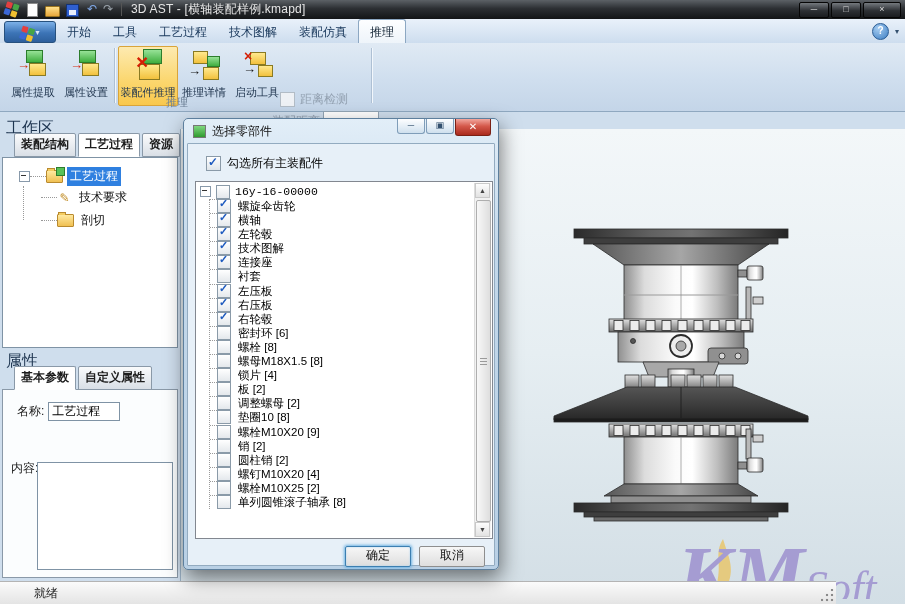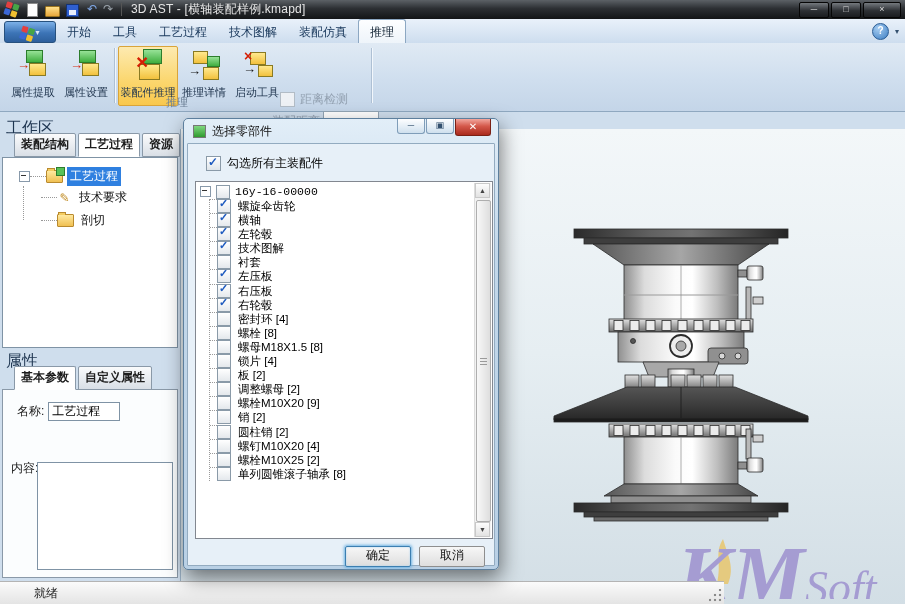--- a/index.html
+++ b/index.html
@@ -101,21 +101,21 @@
   .content-row{position:absolute;left:8px;top:70px;}
   .ta{position:absolute;left:34px;top:72px;width:130px;height:102px;border:1px solid #7f93a5;background:#fff;resize:none;}
   .btn{height:19px;background:linear-gradient(#f7f7f7,#dedede);border:1px solid #8e8e8e;border-radius:2px;
     font-size:12px;color:#111;text-align:center;line-height:17px;font-family:"Liberation Sans",sans-serif;}
   .btn.focus{border-color:#3c7fb1;box-shadow:0 0 3px 1px #6db2e2, inset 0 0 2px #a8d2ee;}
   #prop-btns .btn{position:absolute;width:42px;top:196px;}
   
   #viewport{position:absolute;left:180px;top:129px;width:725px;height:558px;
     background:linear-gradient(#f3f7f9 0%,#e6eef2 40%,#ccd9e1 100%);border-left:1px solid #9ab0c4;}
   
-  #statusbar{position:absolute;left:0;top:581px;width:724px;height:23px;
+  #statusbar{position:absolute;left:0;top:581px;width:836px;height:23px;
     background:linear-gradient(#fbfbfb,#e4e4e4);border-top:1px solid #b4b4b4;
     color:#1c1c1c;line-height:22px;padding-left:34px;box-sizing:border-box;}
   #grip{position:absolute;right:2px;bottom:2px;width:13px;height:13px;
     background:
       radial-gradient(circle at 11px 11px,#8a8a8a 1.2px,transparent 1.6px),
       radial-gradient(circle at 11px 6px,#8a8a8a 1.2px,transparent 1.6px),
       radial-gradient(circle at 6px 11px,#8a8a8a 1.2px,transparent 1.6px),
       radial-gradient(circle at 11px 1px,#8a8a8a 1.2px,transparent 1.6px),
       radial-gradient(circle at 1px 11px,#8a8a8a 1.2px,transparent 1.6px),
       radial-gradient(circle at 6px 6px,#8a8a8a 1.2px,transparent 1.6px);}
@@ -480,58 +480,66 @@
             </div>
             <div class="prow">
               <span class="cb2 checked"></span>
               <span class="plabel">左轮毂</span>
             </div>
             <div class="prow">
               <span class="cb2 checked"></span>
               <span class="plabel">技术图解</span>
             </div>
             <div class="prow">
+              <span class="cb2 checked"></span>
+              <span class="plabel">连接座</span>
+            </div>
+            <div class="prow">
               <span class="cb2"></span>
               <span class="plabel">衬套</span>
             </div>
             <div class="prow">
               <span class="cb2 checked"></span>
               <span class="plabel">左压板</span>
             </div>
             <div class="prow">
               <span class="cb2 checked"></span>
               <span class="plabel">右压板</span>
             </div>
             <div class="prow">
               <span class="cb2 checked"></span>
               <span class="plabel">右轮毂</span>
             </div>
             <div class="prow">
               <span class="cb2"></span>
-              <span class="plabel">密封环 [4]</span>
+              <span class="plabel">密封环 [6]</span>
             </div>
             <div class="prow">
               <span class="cb2"></span>
               <span class="plabel">螺栓 [8]</span>
             </div>
             <div class="prow">
               <span class="cb2"></span>
               <span class="plabel">螺母M18X1.5 [8]</span>
             </div>
             <div class="prow">
               <span class="cb2"></span>
               <span class="plabel">锁片 [4]</span>
             </div>
             <div class="prow">
               <span class="cb2"></span>
               <span class="plabel">板 [2]</span>
             </div>
             <div class="prow">
               <span class="cb2"></span>
               <span class="plabel">调整螺母 [2]</span>
+            </div>
+            <div class="prow">
+              <span class="cb2"></span>
+              <span class="plabel">垫圈10 [8]</span>
             </div>
             <div class="prow">
               <span class="cb2"></span>
               <span class="plabel">螺栓M10X20 [9]</span>
             </div>
             <div class="prow">
               <span class="cb2"></span>
               <span class="plabel">销 [2]</span>
             </div>
             <div class="prow">

